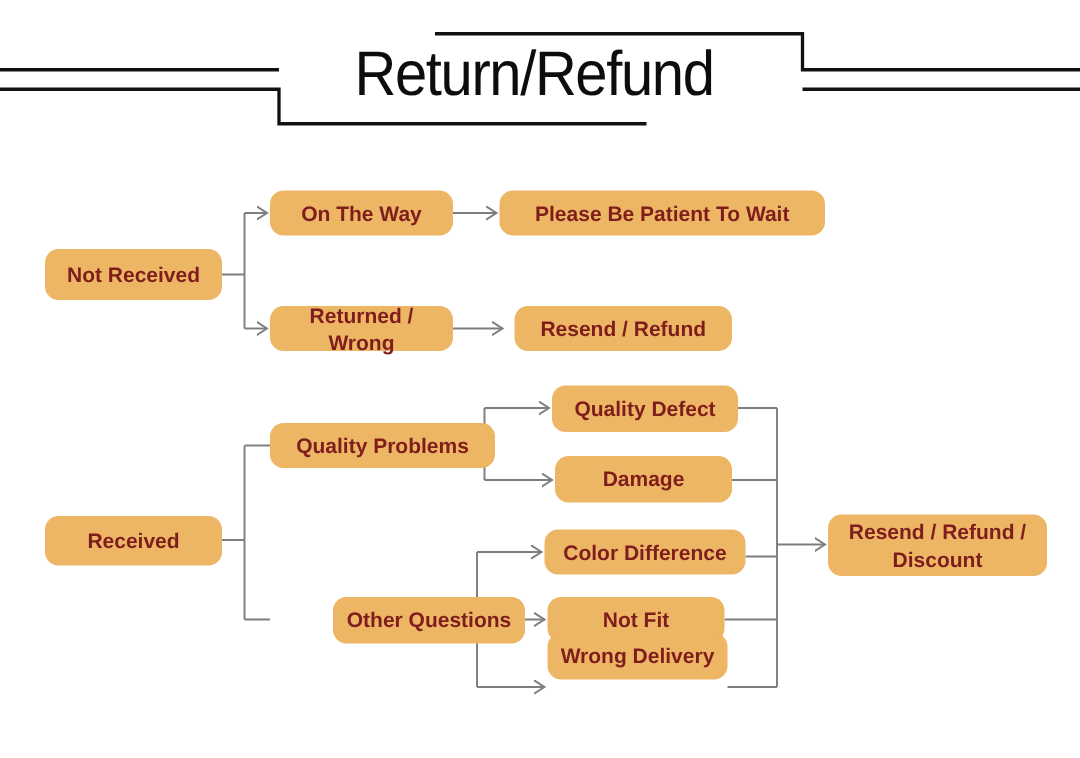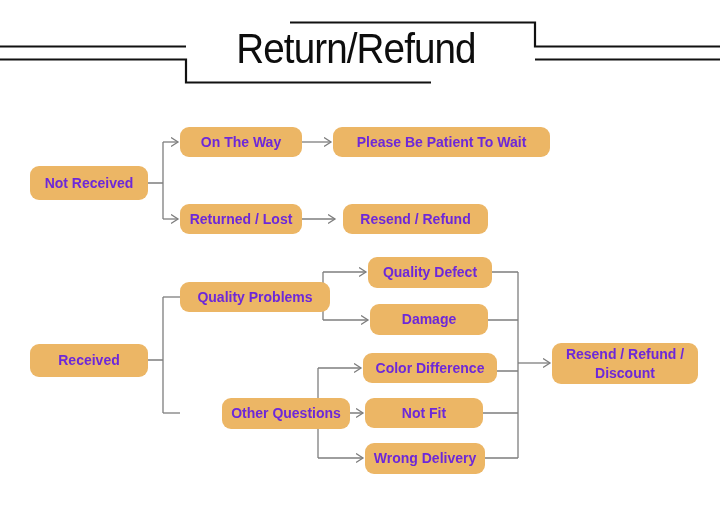--- a/index.html
+++ b/index.html
@@ -9,21 +9,21 @@
   }
   #title{
     position:absolute;left:206px;top:27px;width:300px;text-align:center;
     font-size:42px;line-height:1.05;font-weight:400;letter-spacing:-1px;
     color:#0d0d0d;transform:scaleX(0.92);transform-origin:50% 50%;
     white-space:nowrap;
   }
   svg.layer{position:absolute;left:0;top:0;}
   .node{
     position:absolute;display:flex;align-items:center;justify-content:center;
-    background:#ECB665;color:#6d28d9;font-weight:bold;font-size:14px;
+    background:#ECB665;color:#7f1d1d;font-weight:bold;font-size:14px;
     border-radius:9px;text-align:center;line-height:1.3;box-sizing:border-box;
     padding:0 4px;
   }
 </style>
 </head>
 <body>
 
 <div id="stage">
 
   <svg class="layer" width="720" height="505" viewBox="0 0 720 505">
@@ -68,35 +68,35 @@
   </svg>
 
   <div id="title">Return/Refund</div>
 
   <div class="node" style="left:30px;top:166px;width:118px;height:34px;">Not Received</div>
 
   <div class="node" style="left:180px;top:127px;width:122px;height:30px;">On The Way</div>
 
   <div class="node" style="left:333px;top:127px;width:217px;height:30px;">Please Be Patient To Wait</div>
 
-  <div class="node" style="left:180px;top:204px;width:122px;height:30px;">Returned / Lost</div>
+  <div class="node" style="left:180px;top:204px;width:122px;height:30px;">Returned / Wrong</div>
 
   <div class="node" style="left:343px;top:204px;width:145px;height:30px;">Resend / Refund</div>
 
   <div class="node" style="left:30px;top:344px;width:118px;height:33px;">Received</div>
 
   <div class="node" style="left:180px;top:282px;width:150px;height:30px;">Quality Problems</div>
 
   <div class="node" style="left:368px;top:257px;width:124px;height:31px;">Quality Defect</div>
 
   <div class="node" style="left:370px;top:304px;width:118px;height:31px;text-align:center;">Damage</div>
 
   <div class="node" style="left:180px;top:398px;width:128px;height:31px;margin-left:42px;">Other Questions</div>
 
   <div class="node" style="left:363px;top:353px;width:134px;height:30px;">Color Difference</div>
 
   <div class="node" style="left:365px;top:398px;width:118px;height:30px;">Not Fit</div>
 
-  <div class="node" style="left:365px;top:443px;width:120px;height:31px;text-align:right;">Wrong Delivery</div>
+  <div class="node" style="left:365px;top:422px;width:120px;height:31px;text-align:right;">Wrong Delivery</div>
 
   <div class="node" style="left:552px;top:343px;width:146px;height:41px;">Resend / Refund / Discount</div>
 
 </div>
 
 </body></html>

